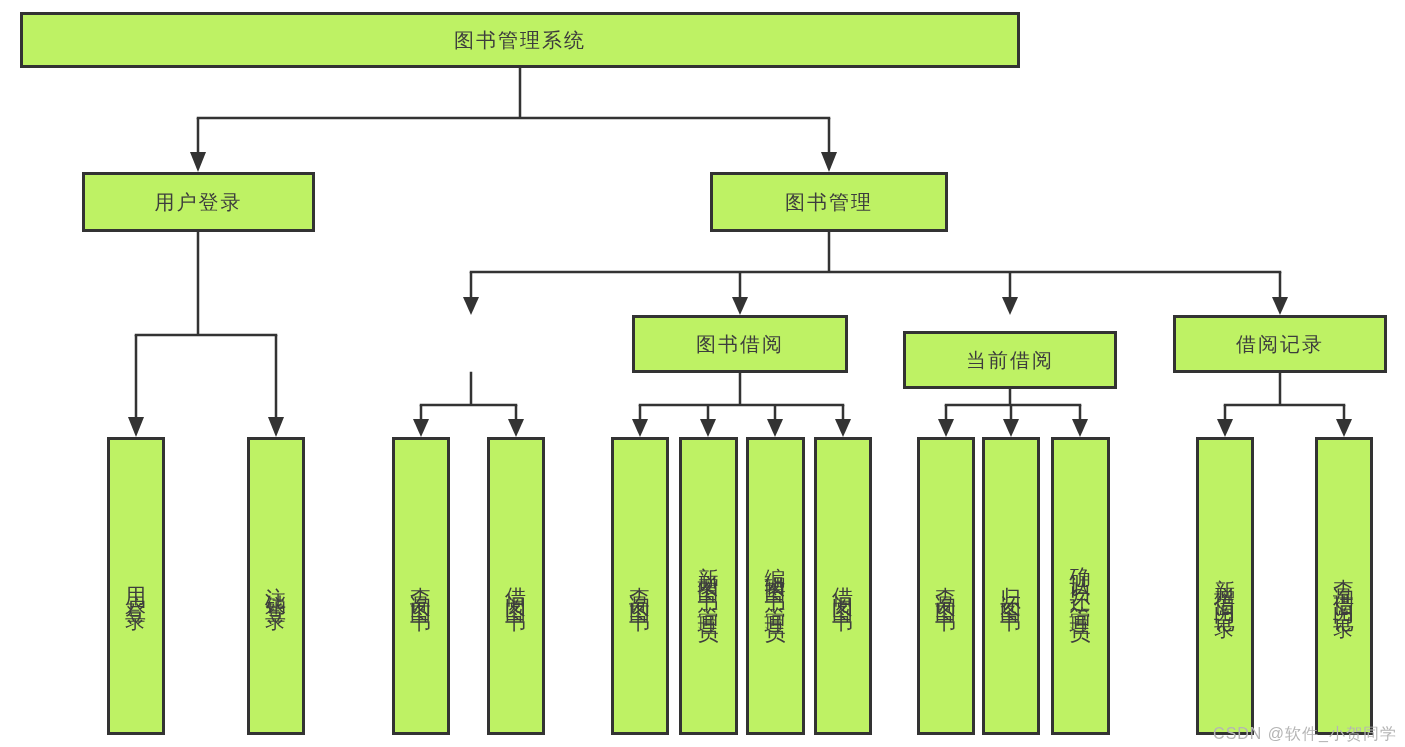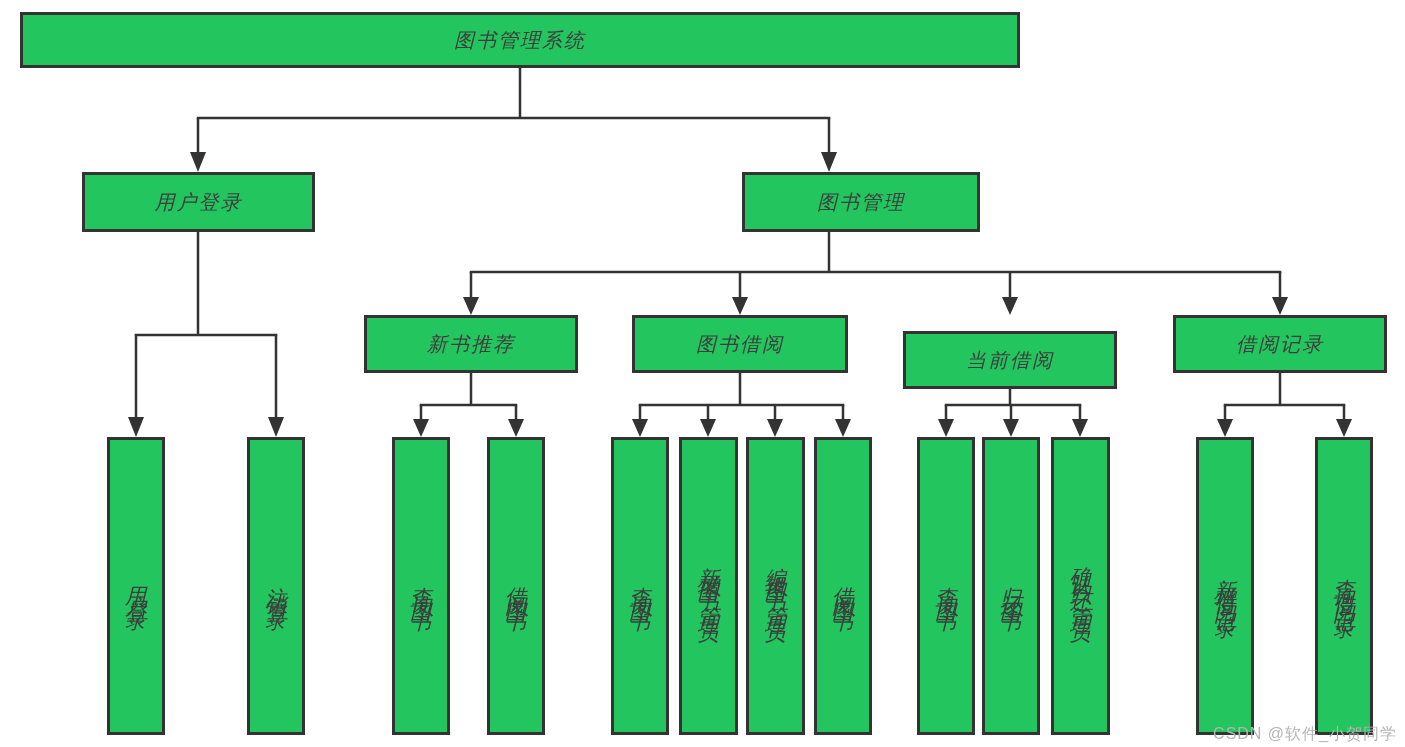--- a/index.html
+++ b/index.html
@@ -16,29 +16,28 @@
   }
   .connectors {
     position: absolute;
     left: 0; top: 0;
     width: 1405px; height: 747px;
   }
   .node {
     position: absolute;
     box-sizing: border-box;
     border: 3px solid var(--line, #333333);
-    background: #22c55e;
+    background: #bef264;
     display: flex;
     align-items: center;
     justify-content: center;
     color: var(--text, #3d3d3d);
     font-size: 20px;
     letter-spacing: 2px;
     white-space: nowrap;
-    font-style: italic;
   }
   .node.leaf {
     writing-mode: vertical-rl;
     font-size: 21px;
     letter-spacing: 8px;
     white-space: normal;
     line-height: 1;
   }
   .watermark {
     position: absolute;
@@ -108,23 +107,22 @@
       <path d="M1280,373 V405 M1225,405 H1344" stroke-linecap="square"></path>
       <path d="M1225,405 V421 M1344,405 V421"></path>
       <polygon points="1217,419 1233,419 1225,437" fill="#333333" stroke="none"></polygon>
       <polygon points="1336,419 1352,419 1344,437" fill="#333333" stroke="none"></polygon>
     </g>
   </svg>
 
   <div class="node" style="left:20px; top:12px; width:1000px; height:56px;">图书管理系统</div>
 
   <div class="node" style="left:82px; top:172px; width:233px; height:60px;">用户登录</div>
-  <div class="node" style="left:710px; top:172px; width:238px; height:60px;margin-left:32px;">图书管理</div>
+  <div class="node" style="left:710px; top:172px; width:238px; height:60px;">图书管理</div>
 
-  <div class="node" style="left:364px; top:315px; width:214px; height:58px;">新书推荐</div>
   <div class="node" style="left:632px; top:315px; width:216px; height:58px;">图书借阅</div>
   <div class="node" style="left:903px; top:315px; width:214px; height:58px;margin-top:16px;">当前借阅</div>
   <div class="node" style="left:1173px; top:315px; width:214px; height:58px;">借阅记录</div>
 
   <div class="node leaf" style="left:107px; top:437px; width:58px; height:298px;">用户登录</div>
   <div class="node leaf" style="left:247px; top:437px; width:58px; height:298px;">注销登录</div>
 
   <div class="node leaf" style="left:392px; top:437px; width:58px; height:298px;">查询图书</div>
   <div class="node leaf" style="left:487px; top:437px; width:58px; height:298px;">借阅图书</div>
 

